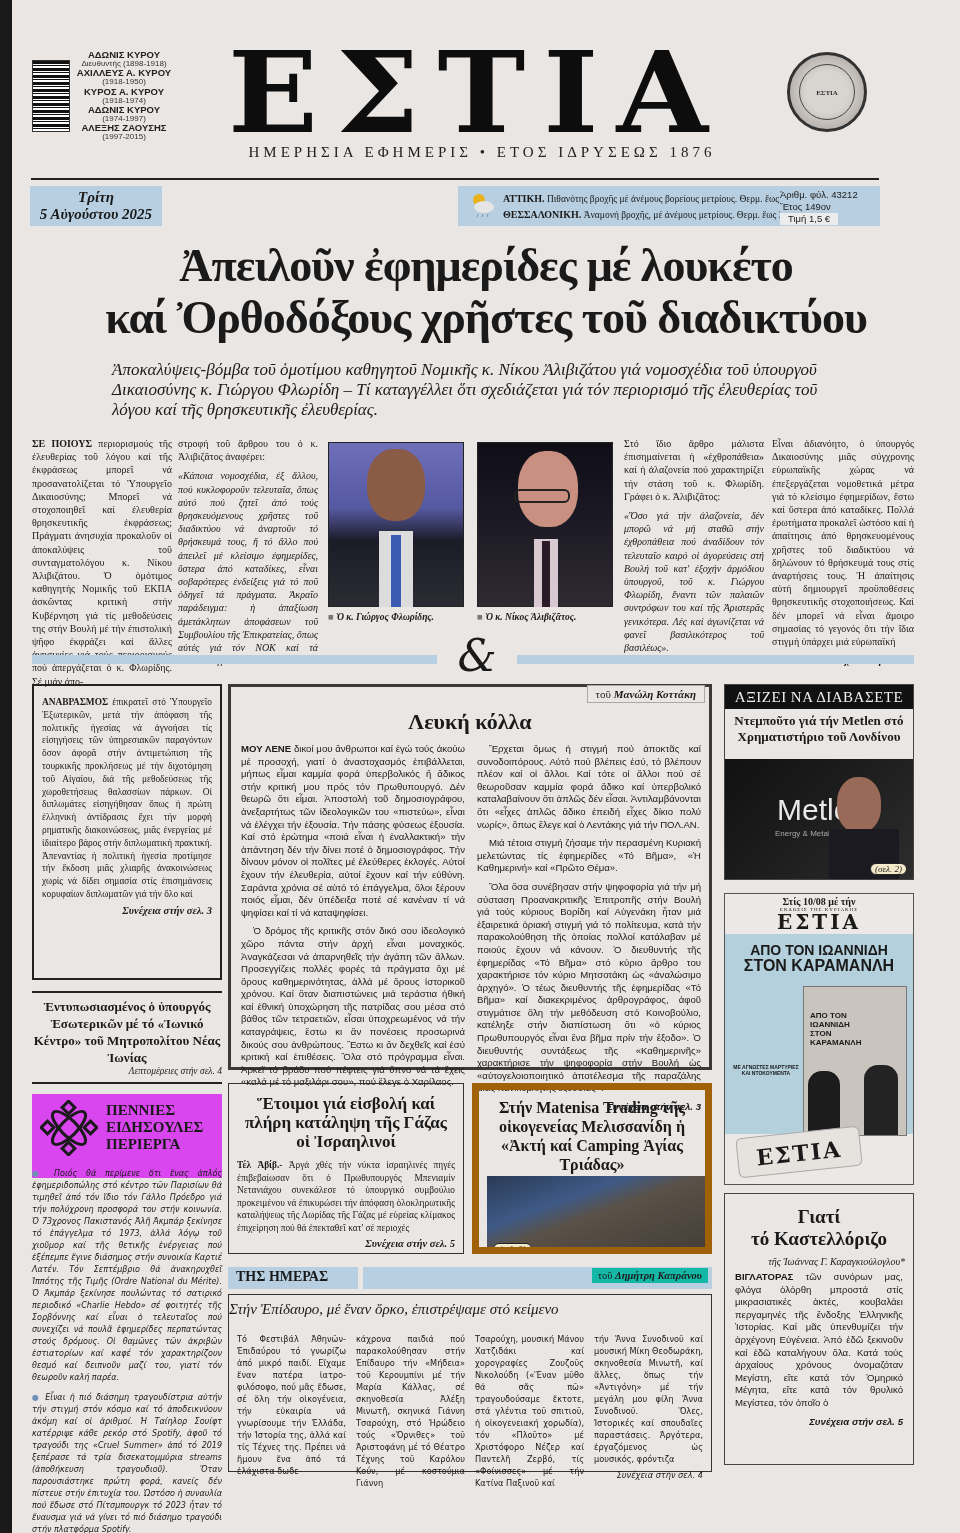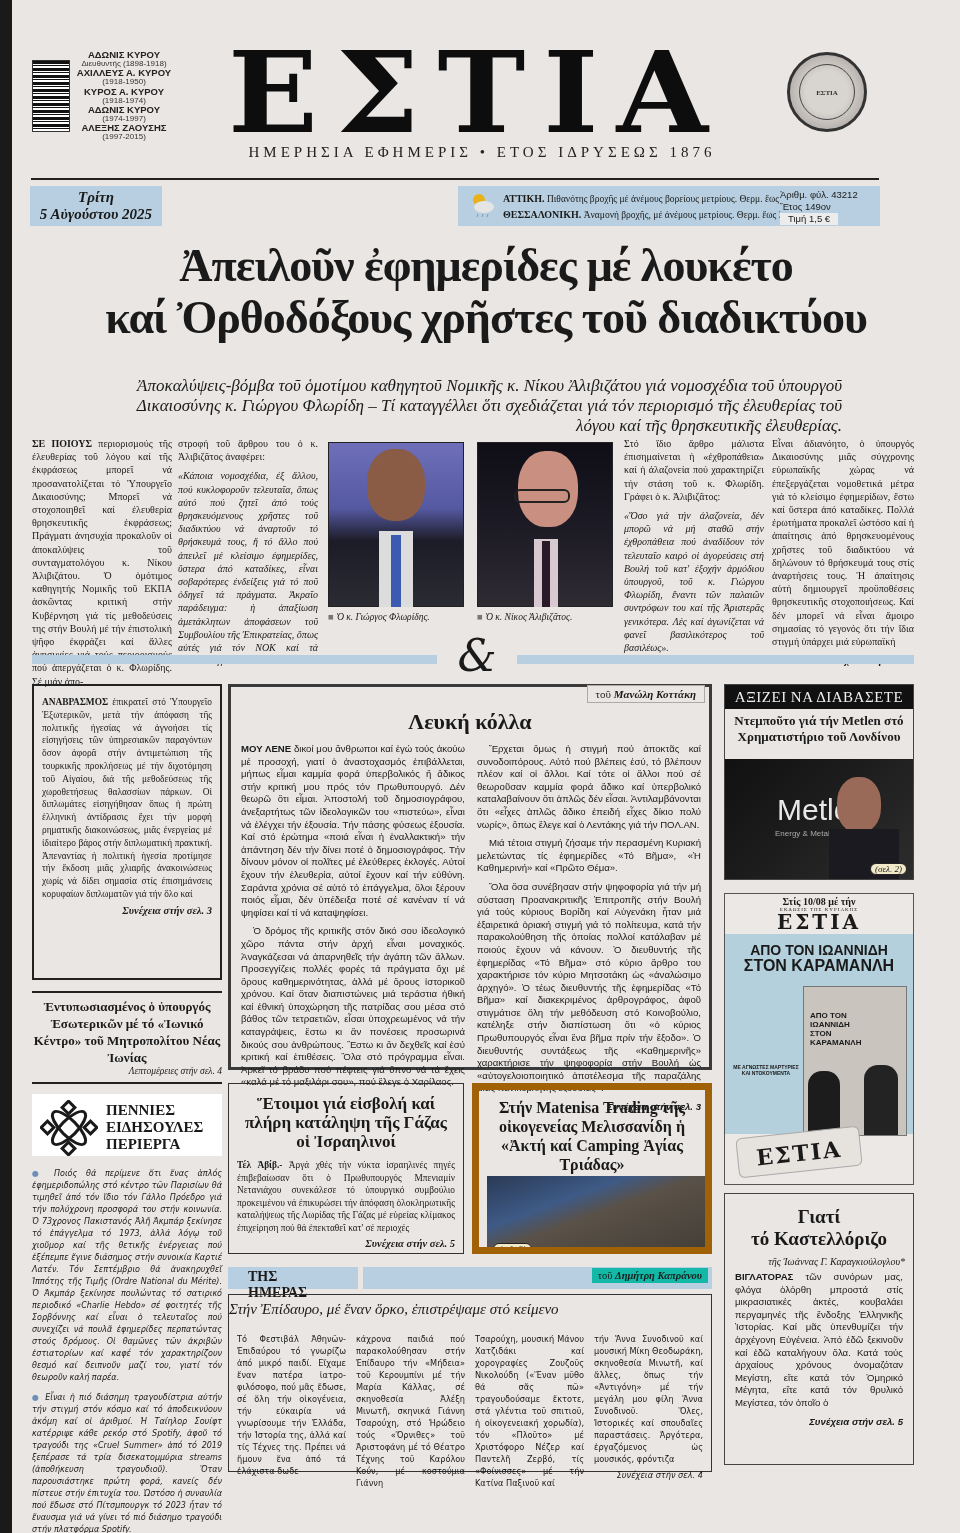--- a/index.html
+++ b/index.html
@@ -45,32 +45,32 @@
   .date { left: 18px; width: 132px; text-align: center; font-style: italic; font-weight: bold; font-size: 15px; line-height: 17px; padding-top: 3px; }
   .saint { left: 153px; width: 290px; text-align: center; font-family: "Liberation Sans", sans-serif; font-size: 9.5px; line-height: 15px; padding-top: 5px; }
   .weather { left: 446px; width: 345px; font-size: 9.5px; line-height: 15px; padding: 5px 0 0 45px; }
   .weather b { font-size: 10px; }
   .sun { position: absolute; left: 10px; top: 4px; width: 28px; height: 28px; }
   .issue { left: 768px; width: 100px; font-family: "Liberation Sans", sans-serif; font-size: 9.5px; line-height: 12px; padding-top: 3px; }
   .issue .price { display: inline-block; background: #ececec; padding: 0 8px; }
 
   
   .headline { left: 20px; top: 240px; width: 908px; text-align: center; font-size: 46px; font-weight: bold; line-height: 52px; letter-spacing: -1px; }
-  .dek { left: 100px; top: 376px; width: 730px; text-align: right; font-size: 17px; font-style: italic; line-height: 20px; }
+  .dek { left: 100px; top: 360px; width: 730px; text-align: left; font-size: 17px; font-style: italic; line-height: 20px; }
 
   .col-text { font-size: 10px; line-height: 13.2px; text-align: justify; hyphens: auto; }
   .col-text p { margin-bottom: 6px; }
   .col-text .it { font-style: italic; }
   .more { text-align: right; font-style: italic; font-weight: bold; font-size: 10.5px; }
 
   .photo { border: 1px solid #222; }
   .ph1 { left: 316px; top: 442px; width: 136px; height: 165px; background: linear-gradient(180deg, #6e6fb8 0%, #5559a1 40%, #1c1c28 60%, #2b2b33 100%); }
   .ph2 { left: 465px; top: 442px; width: 136px; height: 165px; background: linear-gradient(180deg, #0f0d16 0%, #1c1a24 50%, #2f2b33 100%); }
   .face { position: absolute; border-radius: 45%; }
-  .caption { font-size: 9.5px; font-style: italic; font-weight: normal; text-align: right; }
+  .caption { font-size: 9.5px; font-style: italic; font-weight: bold; text-align: right; }
   .caption::before { content: "■ "; color: #777; font-style: normal; }
 
   .ampbar { top: 655px; height: 9px; background: #b7cfe0; }
   .amp { left: 435px; top: 630px; width: 60px; text-align: center; font-size: 44px; font-style: italic; font-family: "DejaVu Serif", serif; }
 
   .box { border: 2px solid #222; }
   .box-title { text-align: center; font-weight: bold; font-size: 19px; line-height: 21px; }
   .boxhead-blue { background: #b7cfe0; }
 
   .kottakis { left: 216px; top: 684px; width: 484px; height: 386px; border: 3px solid #3a3a3a; }
@@ -83,21 +83,21 @@
   .worth .hdr { background: #111; color: #eee; text-align: center; font-size: 15px; line-height: 24px; letter-spacing: 0.5px; }
   .worth .pic { position: absolute; left: 0; top: 74px; width: 188px; height: 120px; background: linear-gradient(135deg, #111 0%, #1b1b1b 40%, #2d2d2d 100%); }
 
   .promo { left: 712px; top: 893px; width: 190px; height: 292px; border: 1px solid #555; background: #ebe8e6; }
   .promo .sky { position: absolute; left: 0; top: 40px; width: 188px; height: 200px; background: #b3d0dc; }
   .promo .book { position: absolute; left: 78px; top: 92px; width: 104px; height: 150px; background: #c9c4be; border: 1px solid #777; }
   .promo .roll { position: absolute; left: 12px; top: 238px; width: 124px; height: 40px; background: #e6e3de; border: 1px solid #aaa; border-radius: 6px; transform: rotate(-6deg); text-align: center; font-family: "DejaVu Serif", serif; font-weight: 900; font-size: 22px; letter-spacing: 2px; line-height: 40px; }
 
   .kastel { left: 712px; top: 1193px; width: 190px; height: 272px; border: 1px solid #444; }
 
-  .blue-box { left: 20px; top: 1094px; width: 190px; height: 62px; background: #ffffff; }
+  .blue-box { left: 20px; top: 1094px; width: 190px; height: 84px; background: #d946ef; }
 
   .gaza { left: 216px; top: 1083px; width: 236px; height: 171px; border: 1px solid #333; }
   .matenisa { left: 460px; top: 1083px; width: 240px; height: 171px; border: 7px solid #a16207; overflow: hidden; }
   .matenisa .land { position: absolute; left: 8px; top: 86px; width: 240px; height: 85px; background: linear-gradient(160deg, #2a3a55 0%, #3e5a86 30%, #5a5148 45%, #3e3a32 100%); }
 
   .tis-bar { left: 216px; top: 1267px; width: 484px; height: 22px; }
   .epid { left: 216px; top: 1294px; width: 484px; height: 178px; border: 1px solid #333; }
   .epid-cols { position: absolute; left: 8px; top: 38px; width: 466px; display: flex; gap: 10px; }
   .epid-cols div { flex: 1; font-family: "DejaVu Sans", sans-serif; font-size: 8.2px; line-height: 12px; text-align: justify; }
   .hr { background: #222; height: 2px; }
@@ -295,21 +295,21 @@
   </div>
 
   <div class="abs matenisa">
     <div class="box-title" style="font-size:16px;line-height:19px;margin:8px 6px 4px;">Στήν Matenisa Trading τῆς οἰκογενείας Μελισσανίδη ἡ «Ἀκτή καί Camping Ἁγίας Τριάδας»</div>
     <div class="land">
       <div class="abs" style="left:6px;bottom:6px;background:#f2e9c8;border:1px solid #222;border-radius:6px;padding:0 5px;font-style:italic;font-size:9px;">(σελ. 3)</div>
     </div>
   </div>
 
   <div class="abs tis-bar">
-    <div class="abs boxhead-blue" style="left:0;top:0;width:130px;height:22px;font-weight:bold;font-size:14px;padding:2px 20px;">ΤΗΣ ΗΜΕΡΑΣ</div>
+    <div class="abs boxhead-blue" style="left:0;top:0;width:130px;height:22px;font-weight:bold;font-size:14px;padding:2px 8px;">ΤΗΣ ΗΜΕΡΑΣ</div>
     <div class="abs boxhead-blue" style="left:135px;top:0;width:349px;height:22px;"></div>
     <div class="abs" style="right:4px;top:1px;background:#14b8a6;padding:2px 6px;font-size:10.5px;"><span>τοῦ</span> <b><i>Δημήτρη Καπράνου</i></b></div>
   </div>
   <div class="abs epid">
     <div style="font-weight:normal;font-style:italic;font-size:15px;margin-top:6px;">Στήν Ἐπίδαυρο, μέ ἕναν ὅρκο, ἐπιστρέψαμε στό κείμενο</div>
     <div class="epid-cols">
       <div>Τό Φεστιβάλ Ἀθηνῶν-Ἐπιδαύρου τό γνωρίζω ἀπό μικρό παιδί. Εἴχαμε ἕναν πατέρα ἰατρο-φιλόσοφο, πού μᾶς ἔδωσε, σέ ὅλη τήν οἰκογένεια, τήν εὐκαιρία νά γνωρίσουμε τήν Ἑλλάδα, τήν Ἱστορία της, ἀλλά καί τίς Τέχνες της. Πρέπει νά ἤμουν ἕνα ἀπό τά ἐλάχιστα δωδε-</div>
       <div>κάχρονα παιδιά πού παρακολούθησαν στήν Ἐπίδαυρο τήν «Μήδεια» τοῦ Κερουμπίνι μέ τήν Μαρία Κάλλας, σέ σκηνοθεσία Ἀλέξη Μινωτῆ, σκηνικά Γιάννη Τσαρούχη, στό Ἡρώδειο τούς «Ὄρνιθες» τοῦ Ἀριστοφάνη μέ τό Θέατρο Τέχνης τοῦ Καρόλου Κούν, μέ κοστούμια Γιάννη</div>
       <div>Τσαρούχη, μουσική Μάνου Χατζιδάκι καί χορογραφίες Ζουζοῦς Νικολούδη («Ἕναν μῦθο θά σᾶς πῶ» τραγουδούσαμε ἔκτοτε, στά γλέντια τοῦ σπιτιοῦ, ἡ οἰκογενειακή χορωδία), τόν «Πλοῦτο» μέ Χριστόφορο Νέζερ καί Παντελῆ Ζερβό, τίς «Φοίνισσες» μέ τήν Κατίνα Παξινοῦ καί</div>
       <div>

